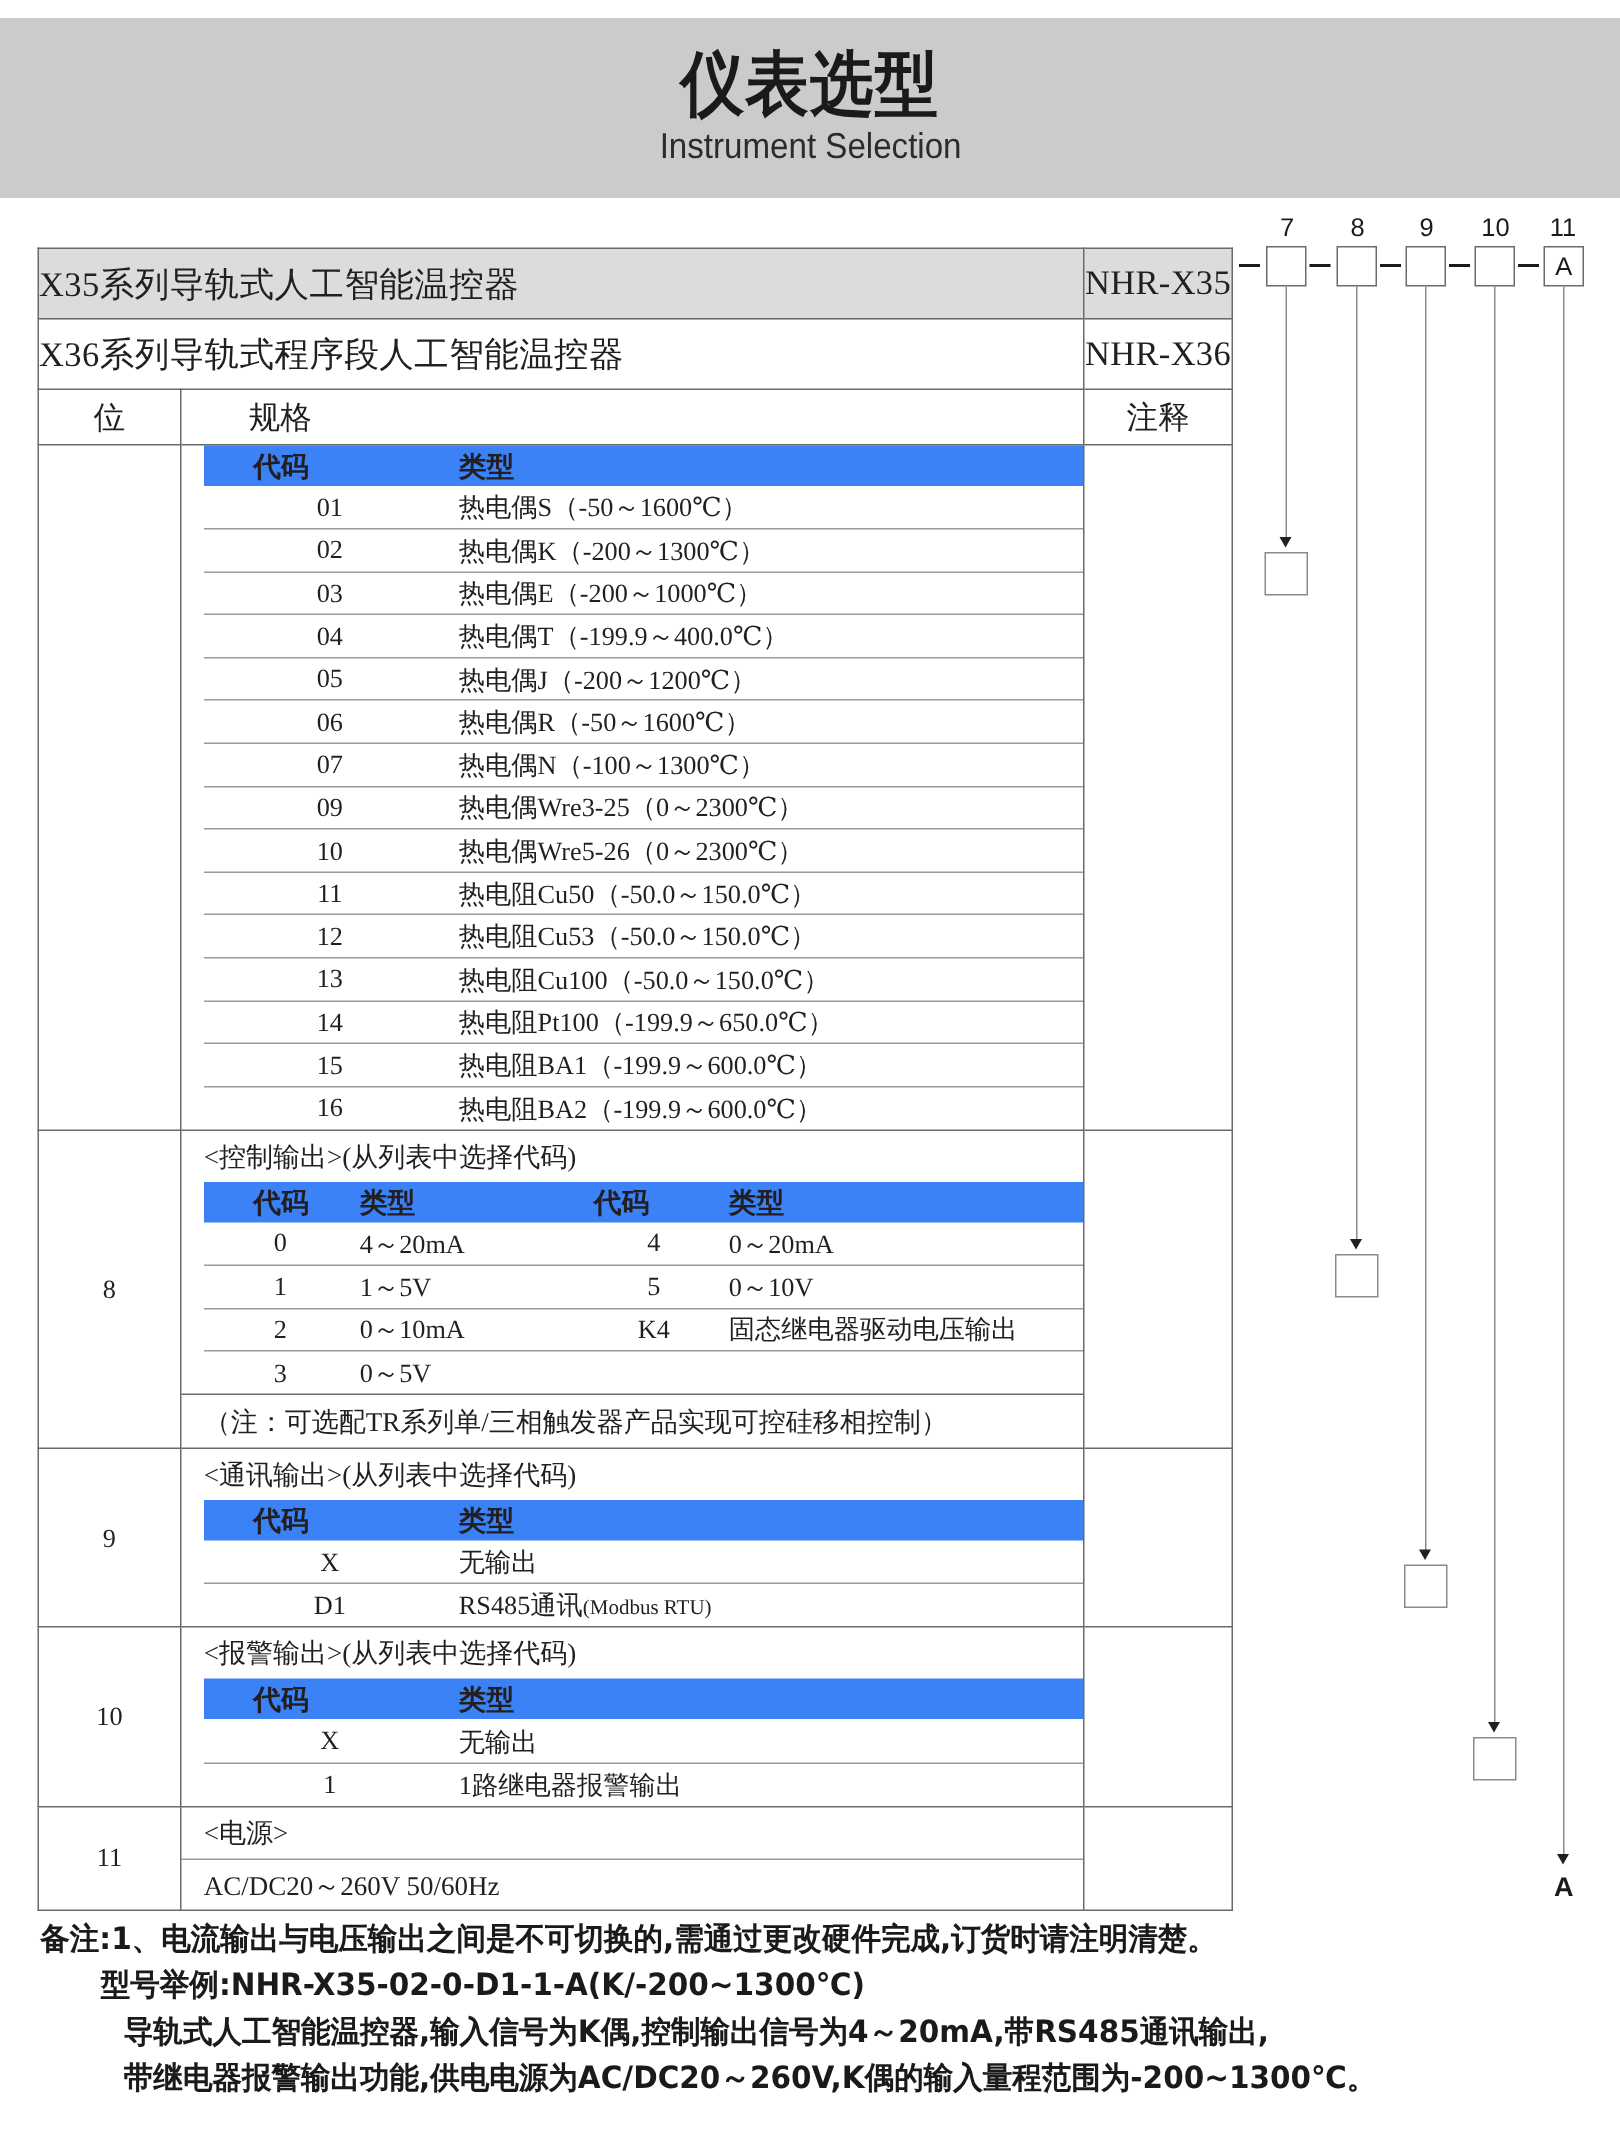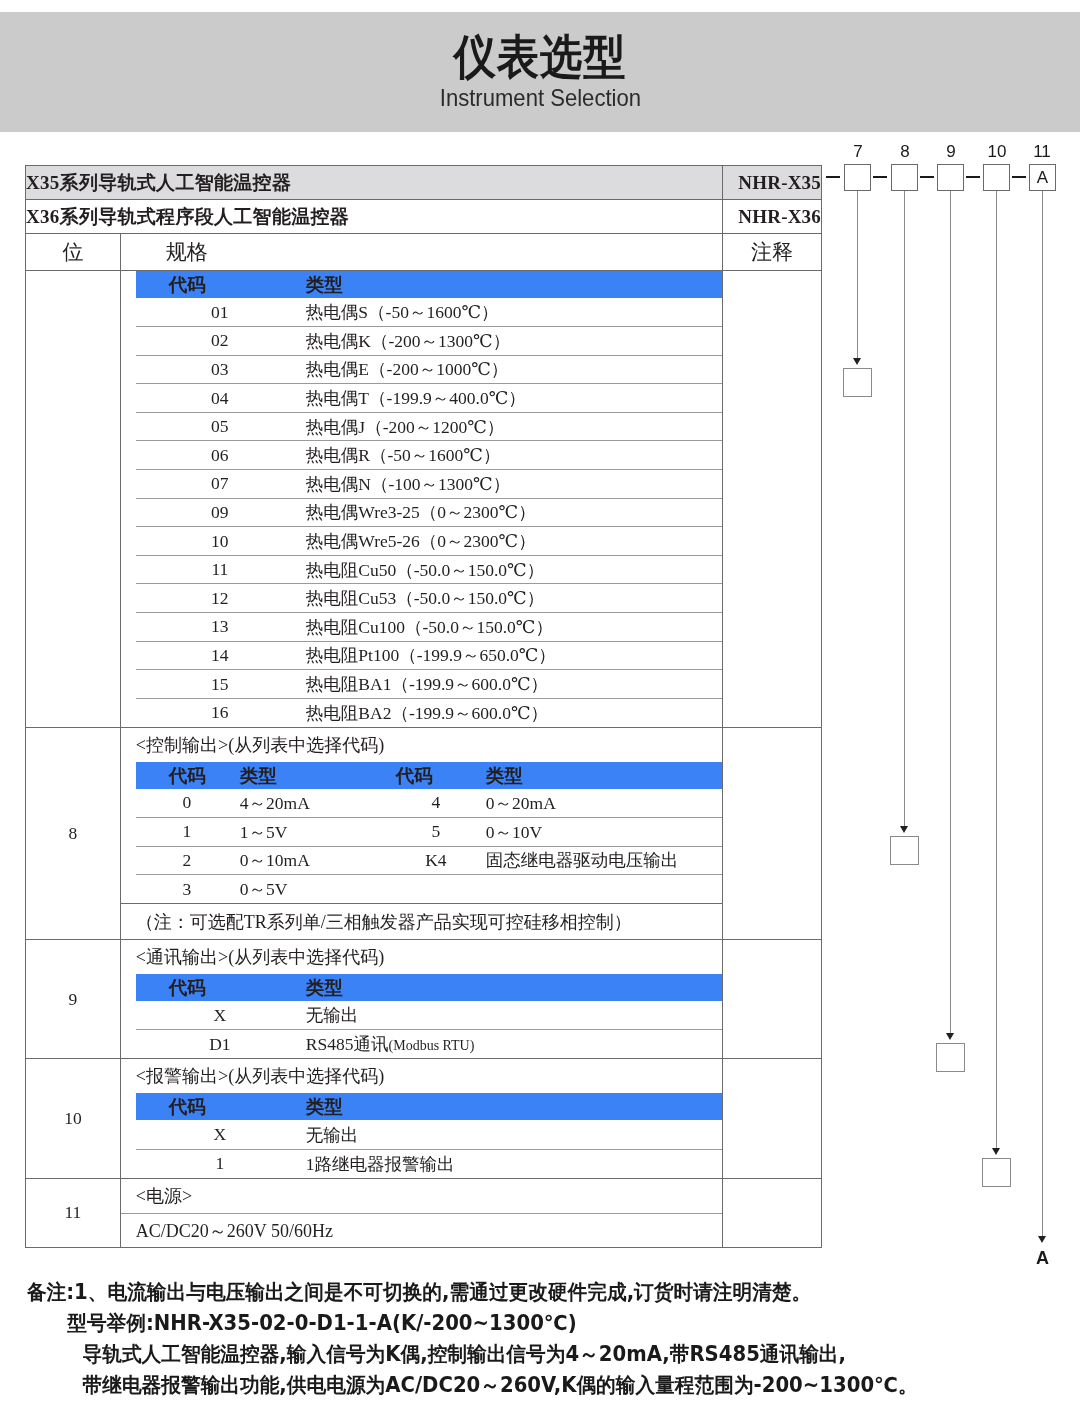--- a/index.html
+++ b/index.html
@@ -44,24 +44,24 @@
   }
   .tbl td {
     border: 1px solid #6a6a6a;
     padding: 0;
     vertical-align: middle;
   }
   .col-pos  { width: 95px; text-align: center; }
   .col-spec { width: 603px; }
   .col-note { width: 99px; }
 
-  .prod-row td { height: 34px; font-size: 19px; font-weight: 700; }
+  .prod-row td { height: 47px; font-size: 23px; font-weight: 400; }
   .prod-row.shaded td { background: #dcdcde; }
   .prod-name { padding-left: 9px; letter-spacing: .3px; }
-  .prod-code { text-align: right; letter-spacing: .2px; }
+  .prod-code { text-align: center; letter-spacing: .2px; }
 
   .hdr-row td { height: 37px; font-size: 21px; }
   .hdr-row .col-pos { text-align: center; }
   .hdr-row .col-spec { padding-left: 45px; }
   .hdr-row .col-note { text-align: center; margin-top: 40px; }
 
   
   .inner { width: 100%; border-collapse: collapse; font-size: 17.5px; }
   .inner td { border: 0; border-bottom: 1px solid #9a9a9a; height: 28.6px; padding: 0; }
   .inner tr:last-child td { border-bottom: 0; }

